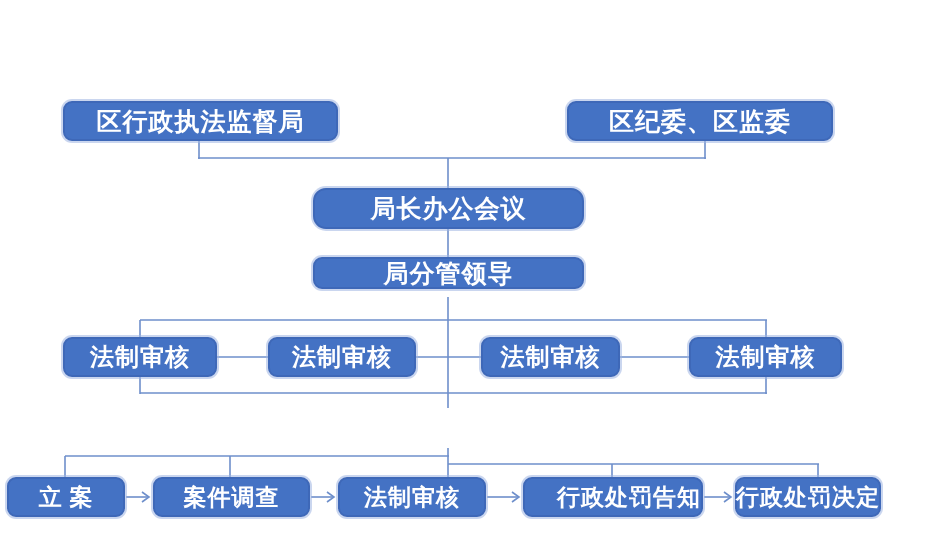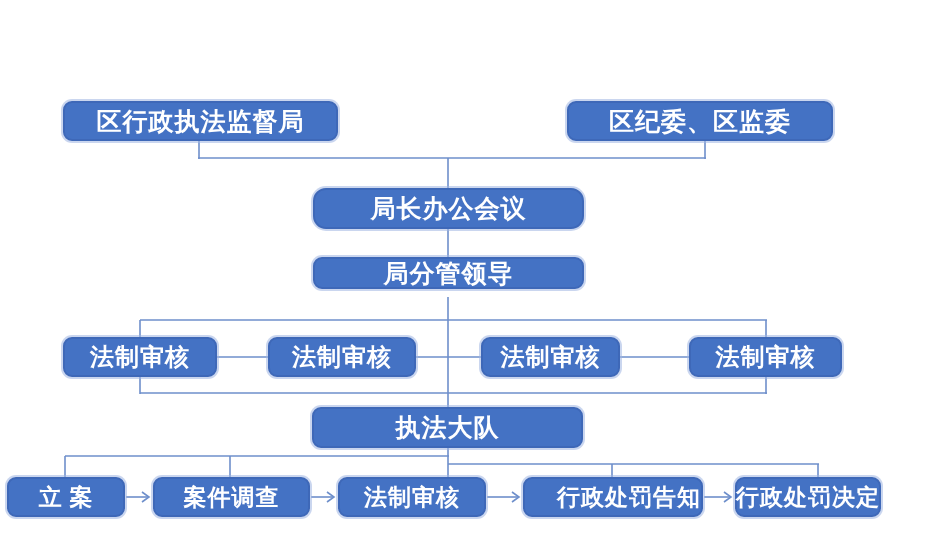--- a/index.html
+++ b/index.html
@@ -106,21 +106,20 @@
 
   <div class="node fs25" style="left:313px; top:188px; width:271px; height:41px;border-radius:13px;">局长办公会议</div>
 
   <div class="node fs25" style="left:313px; top:257px; width:271px; height:32px;">局分管领导</div>
 
   <div class="node fs24" style="left:63px;  top:337px; width:154px; height:40px;">法制审核</div>
   <div class="node fs24" style="left:268px; top:337px; width:148px; height:40px;">法制审核</div>
   <div class="node fs24" style="left:481px; top:337px; width:139px; height:40px;">法制审核</div>
   <div class="node fs24" style="left:689px; top:337px; width:153px; height:40px;">法制审核</div>
 
-  <div class="node fs25" style="left:312px; top:407px; width:271px; height:41px;">执法大队</div>
 
   <div class="node fs23" style="left:7px;   top:477px; width:118px; height:40px;">立 案</div>
   <div class="node fs23" style="left:153px; top:477px; width:157px; height:40px;">案件调查</div>
   <div class="node fs23" style="left:338px; top:477px; width:148px; height:40px;">法制审核</div>
   <div class="node fs23" style="left:523px; top:477px; width:180px; height:40px;padding-left:32px;">行政处罚告知</div>
   <div class="node fs23" style="left:735px; top:477px; width:146px; height:40px;">行政处罚决定</div>
 
 </div>
 
 </body></html>

